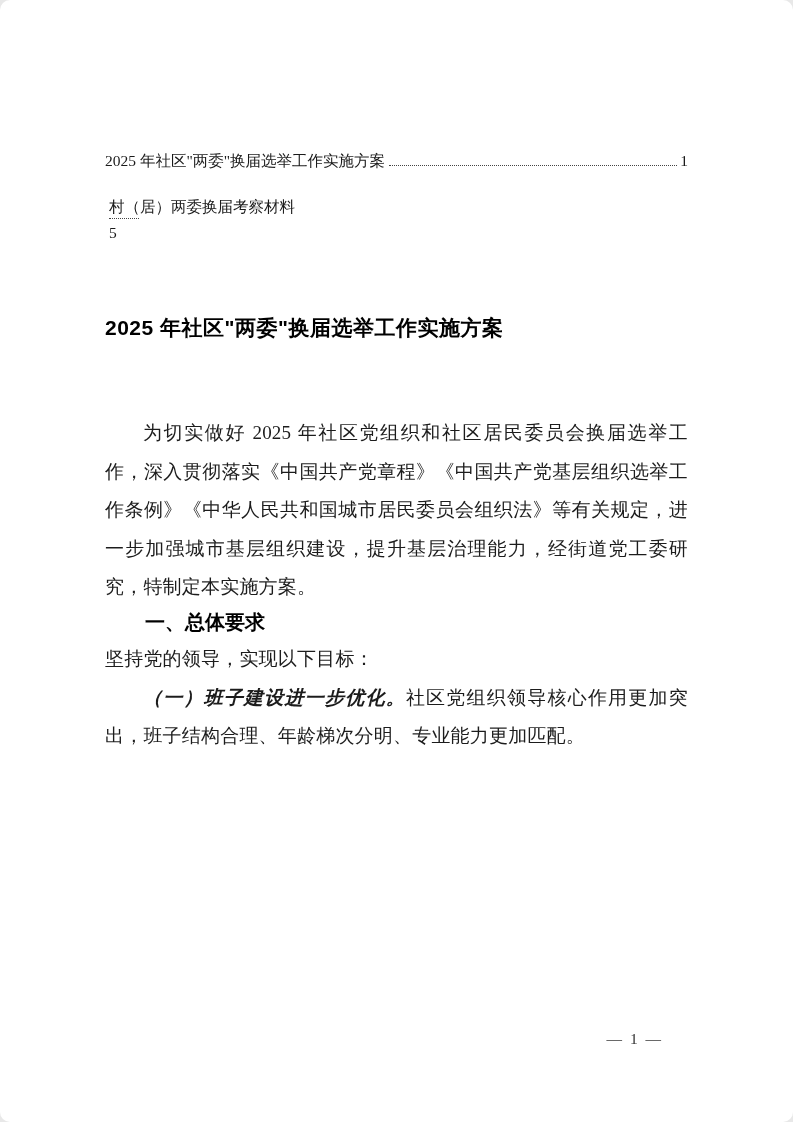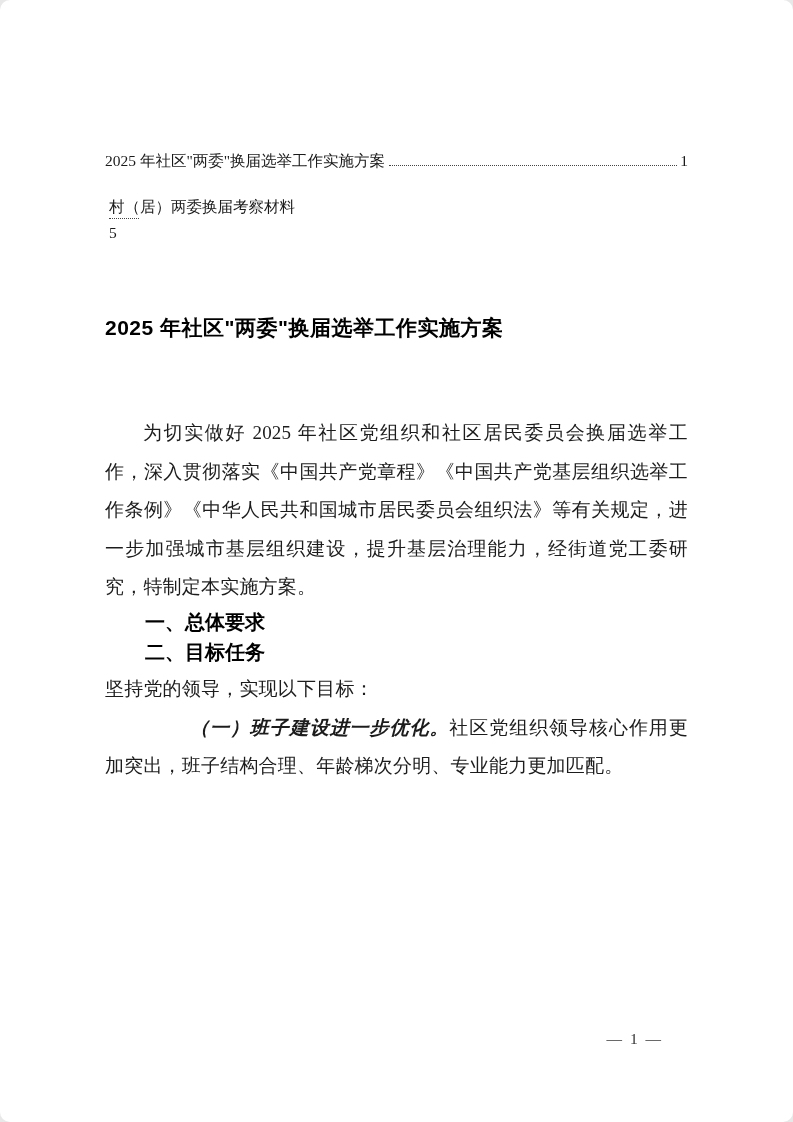--- a/index.html
+++ b/index.html
@@ -61,21 +61,20 @@
     font-weight: bold;
     font-size: 20px;
     line-height: 30px;
     color: #000;
     text-indent: 2em;
   }
   .para.after-heading { margin-top: 3px; }
   .goal-lead {
     font-weight: bold;
     font-style: italic;
-    margin-left: 47px;
   }
   
   .page-number {
     position: absolute;
     top: 1030px;
     right: 130px;
     font-size: 15.5px;
     color: #333;
     letter-spacing: 2px;
   }
@@ -98,21 +97,20 @@
     </div>
   </div>
 
   <h1 class="doc-title">2025 年社区"两委"换届选举工作实施方案</h1>
 
   <p class="para indent first">为切实做好 2025 年社区党组织和社区居民委员会换届选举工作，深入贯彻落实《中国共产党章程》《中国共产党基层组织选举工作条例》《中华人民共和国城市居民委员会组织法》等有关规定，进一步加强城市基层组织建设，提升基层治理能力，经街道党工委研究，特制定本实施方案。</p>
 
   <h2 class="section-heading">一、总体要求</h2>
 
 
-  <h2 class="section-heading">二、目标任务</h2>
 
   <p class="para after-heading">坚持党的领导，实现以下目标：</p>
 
   <p class="para indent"><span class="goal-lead">（一）班子建设进一步优化。</span><span>社区党组织领导核心作用更加突出，班子结构合理、年龄梯次分明、专业能力更加匹配。</span></p>
 
   <div class="page-number">— 1 —</div>
 
 </div>
 
 </body></html>

